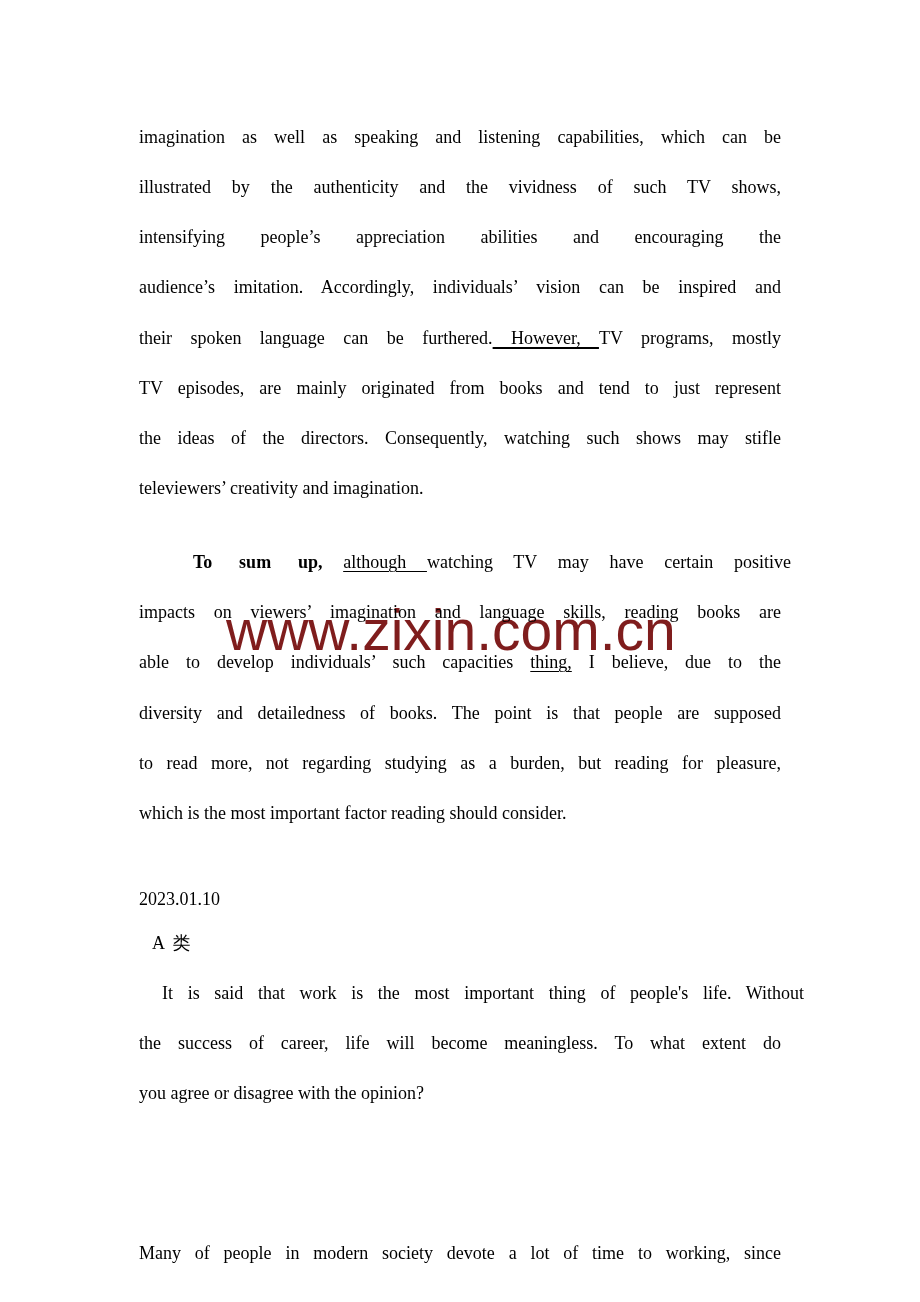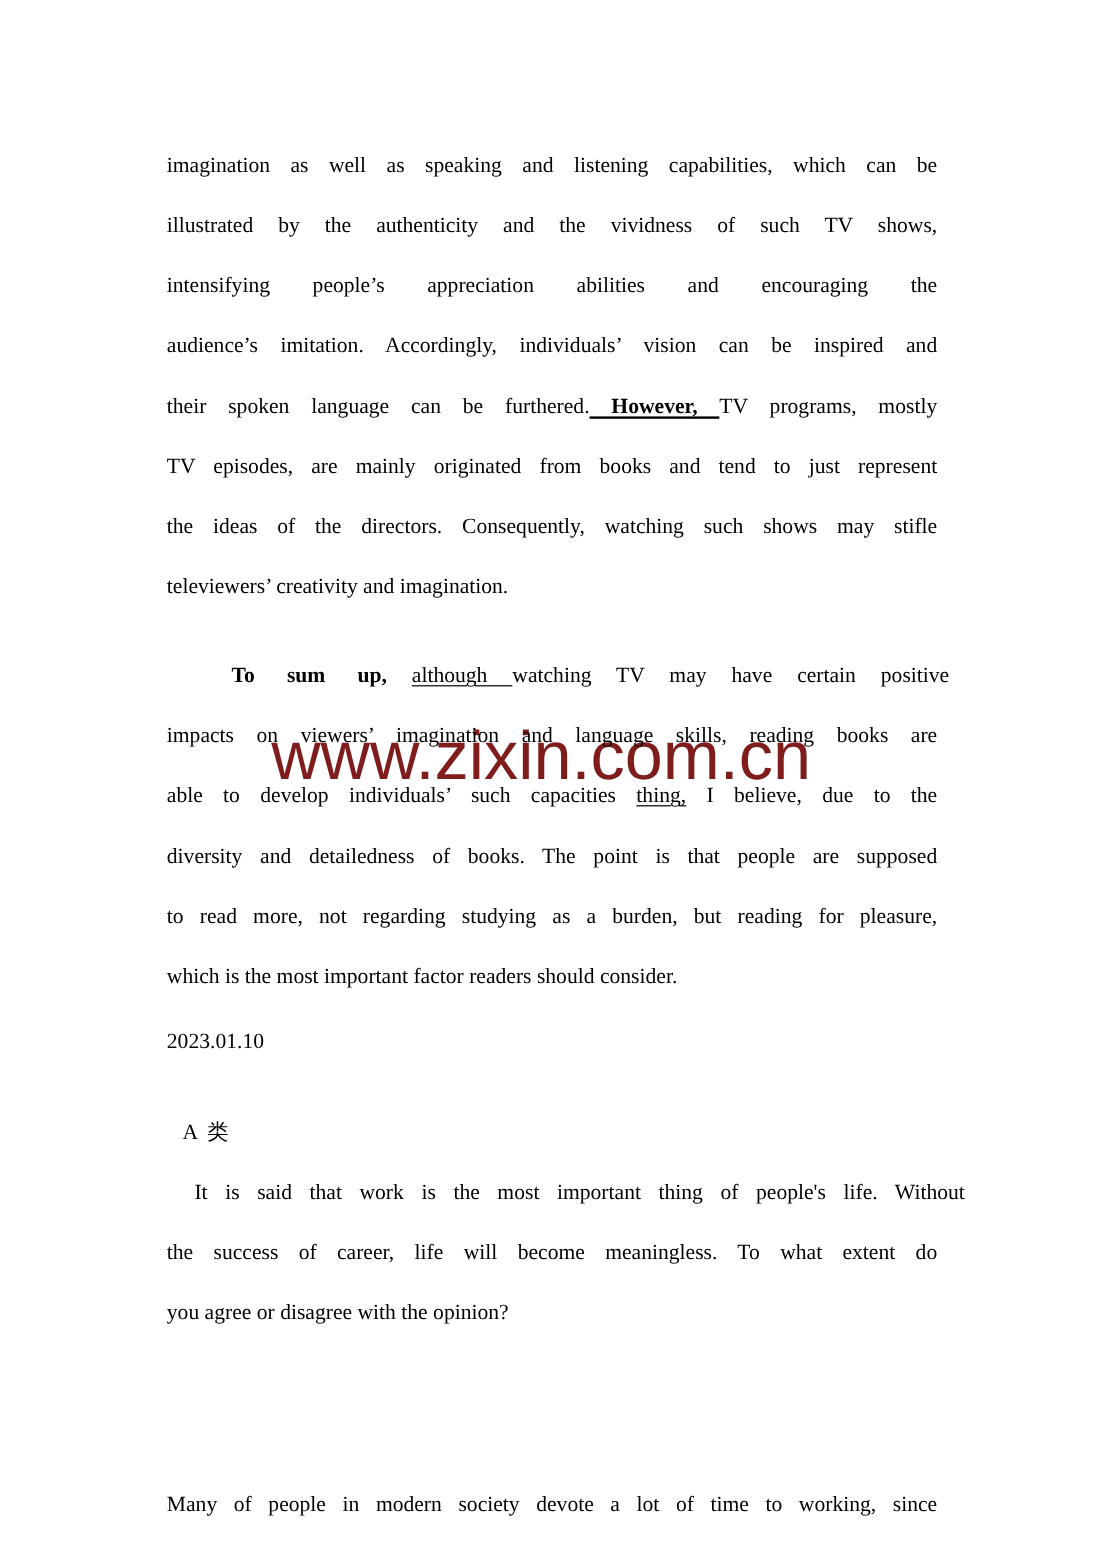--- a/index.html
+++ b/index.html
@@ -51,21 +51,21 @@
     }
     .line.last {
       text-align: left;
       text-align-last: left;
     }
     .line.indent {
       left: 193px;
       width: 598px;
     }
     .u { text-decoration: underline; text-underline-offset: 3px; text-decoration-thickness: 1px; }
-    .bu { font-weight: bold; text-decoration: underline; text-underline-offset: 3px; text-decoration-thickness: 1.5px; }
+    .bu { font-weight: normal; text-decoration: underline; text-underline-offset: 3px; text-decoration-thickness: 1.5px; }
     .sumup { font-weight: bold; word-spacing: 6px; }
   </style>
 </head>
 <body>
 
 <div class="page">
 
   <div class="watermark">www.zixin.com.cn</div>
 
   <div>
@@ -85,24 +85,24 @@
     <div class="line indent" style="top:547px;">
       <span class="sumup">To sum up,</span>
       <span class="u">although </span><span>watching TV may have certain positive</span>
     </div>
     <div class="line" style="top:597px;">impacts on viewers’ imagination and language skills, reading books are</div>
     <div class="line" style="top:647px;">
       <span>able to develop individuals’ such capacities </span><span class="u">thing,</span><span> I believe, due to the</span>
     </div>
     <div class="line" style="top:698px;">diversity and detailedness of books. The point is that people are supposed</div>
     <div class="line" style="top:748px;">to read more, not regarding studying as a burden, but reading for pleasure,</div>
-    <div class="line last" style="top:798px;">which is the most important factor readers should consider.</div>
+    <div class="line last" style="top:798px;">which is the most important factor reading should consider.</div>
   </div>
 
-  <div class="line last" style="top:852px;">2023.01.10</div>
+  <div class="line last" style="top:884px;">2023.01.10</div>
   <div class="line last" style="top:928px; word-spacing:4px;margin-left:13px;">A 类</div>
 
   <div>
     <div class="line" style="top:978px;margin-left:23px;">It is said that work is the most important thing of people's life. Without</div>
     <div class="line" style="top:1028px;">the success of career, life will become meaningless. To what extent do</div>
     <div class="line last" style="top:1078px;">you agree or disagree with the opinion?</div>
   </div>
 
   <div class="line" style="top:1218px;margin-top:20px;">Many of people in modern society devote a lot of time to working, since</div>
 

